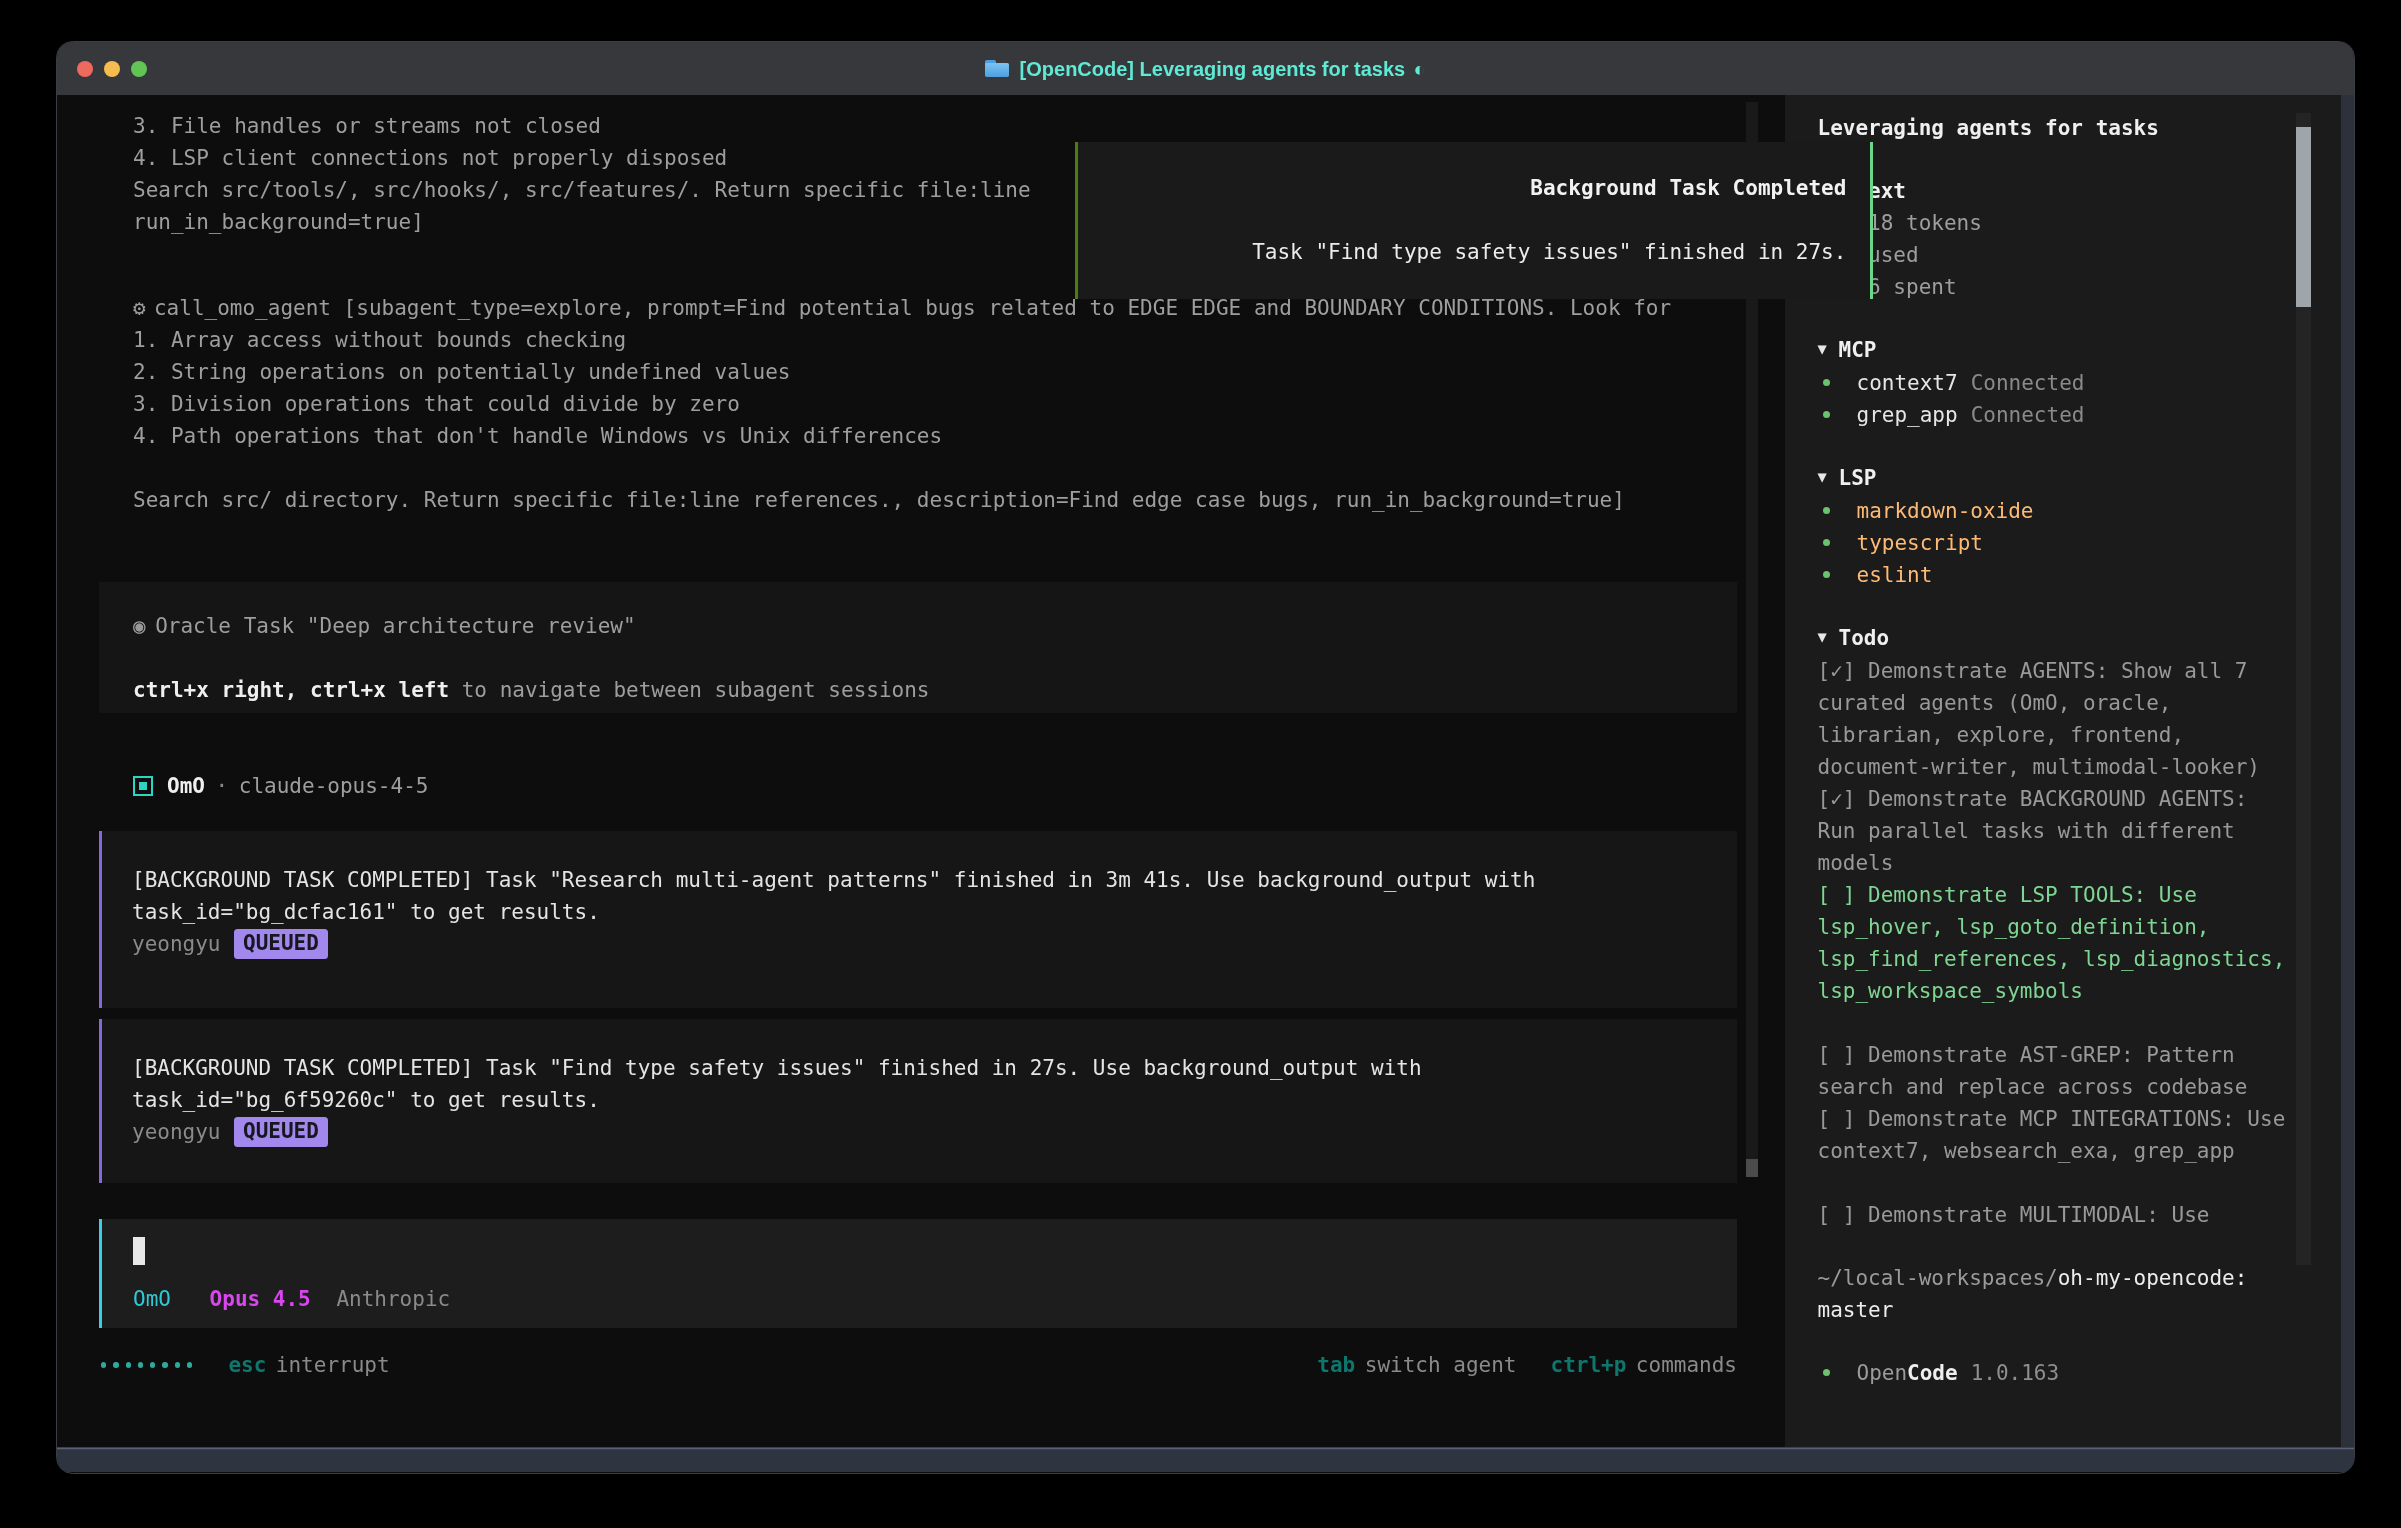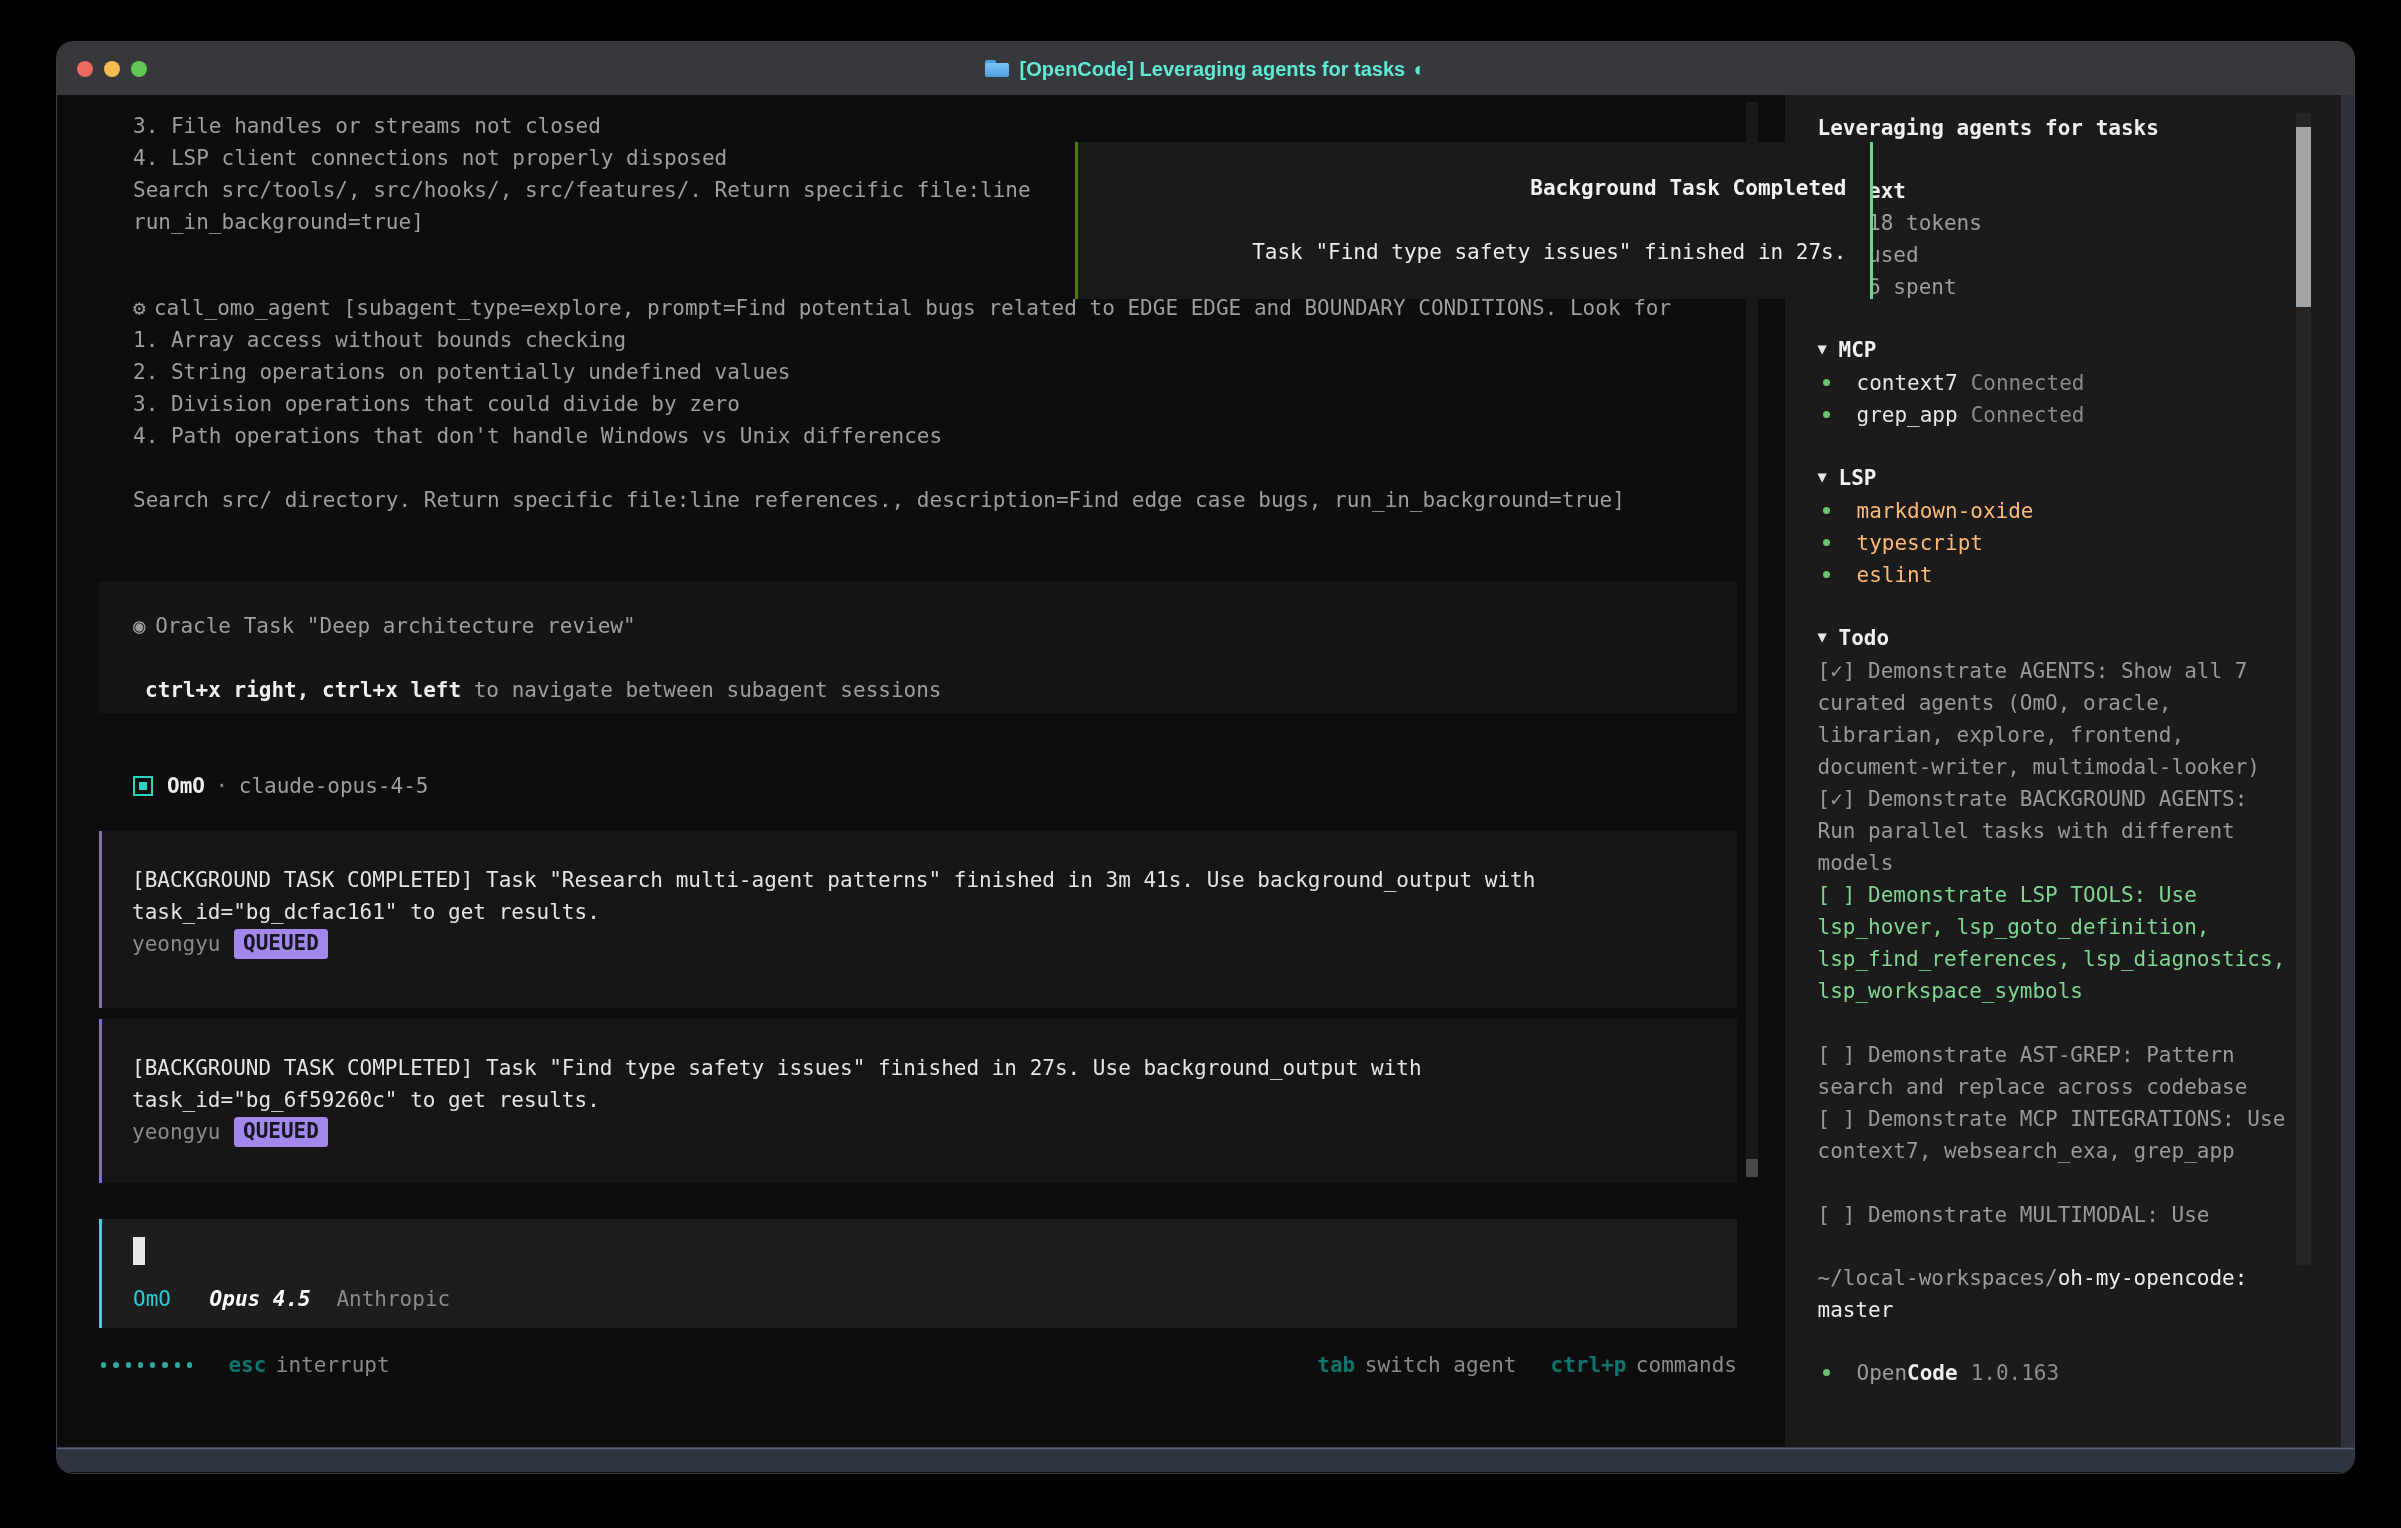--- a/index.html
+++ b/index.html
@@ -26,21 +26,21 @@
   .bodyrow { position:relative; display:flex; height:1352px; }
   .main { position:relative; width:1728px; height:100%; background:#0d0d0d; }
   .sidebar { position:relative; flex:1; background:#1b1b1b; padding:16.5px 65px 0 32.5px; }
   .right-edge { position:absolute; right:0; top:0; width:13px; height:100%; background:#2c313c; z-index:5; }
 
   
   .bottombar { height:25.4px; background:#2e3440; border-top:0.6px solid #3a4150; box-shadow:0 1.2px 0 #59627a inset; }
 
   .line { white-space:pre; }
   .gray { color:#9e9e9e; }
-  .boldw { color:#efefef; font-weight:bold;margin-left:12px; }
+  .boldw { color:#efefef; font-weight:bold; }
 
   
   .intro { position:absolute; left:76px; top:14.8px; }
   .toolblock { position:absolute; left:76px; top:197px; }
   .gear-ic { color:#9e9e9e; margin-right:8.3px; }
 
   .notif { position:absolute; left:1018px; top:47px; width:798px; height:157px; background:#1a1a1a;
            border-left:3px solid #4d7c0f; border-right:3px solid #69d88b;
            padding:29.5px 23.6px 0 31px; color:#ececec; z-index:4;text-align:right; }
   .notif .title { font-weight:bold; color:#f2f2f2; }
@@ -60,21 +60,21 @@
   .taskbox { position:absolute; left:42px; width:1638px; background:#161616; border-left:3.5px solid #8668d8; padding:33px 23.6px 0 30px; color:#e4e4e4; }
   .task1 { top:736px; height:177px; }
   .task2 { top:924px; height:164px; }
   .task-meta { margin-top:0; color:#8a8a8a; display:flex; align-items:center; gap:13px; }
   .badge { background:#a287ec; color:#17171f; font-weight:bold; padding:0 9.5px; border-radius:3.5px; line-height:29.5px; display:inline-block; }
 
   .inputbox { position:absolute; left:42px; top:1124px; width:1638px; height:109px; background:#1d1d1d; border-left:3px solid #3ccfe0; padding:17.7px 23.6px 0 31px; }
   .cursor { width:11.8px; height:28px; background:#e8e8e8; }
   .input-meta { position:absolute; left:31px; bottom:13px; }
   .im-agent { color:#2fc9d6; margin-right:26px; }
-  .im-model { color:#ffffff; font-weight:bold; margin-right:13px;font-style:italic; }
+  .im-model { color:#d946ef; font-weight:bold; margin-right:13px; }
   .im-provider { color:#8a8a8a; }
 
   .statusbar { position:absolute; left:44px; top:1254px; width:1636px; display:flex; align-items:center; }
   .spinner { display:flex; gap:7px; margin-right:28px; }
   .spinner i { width:5.3px; height:5.3px; border-radius:50%; background:#2fa89e; display:block; }
   .key { color:#0f766e; font-weight:bold;margin-left:8px; }
   .klabel { color:#8a8a8a; margin-left:9.5px; }
   .sb-right { margin-left:auto; display:flex; gap:26px; }
 
   .main-scroll { position:absolute; left:1689px; top:7px; width:11.8px; height:1075px; background:#191919; }

